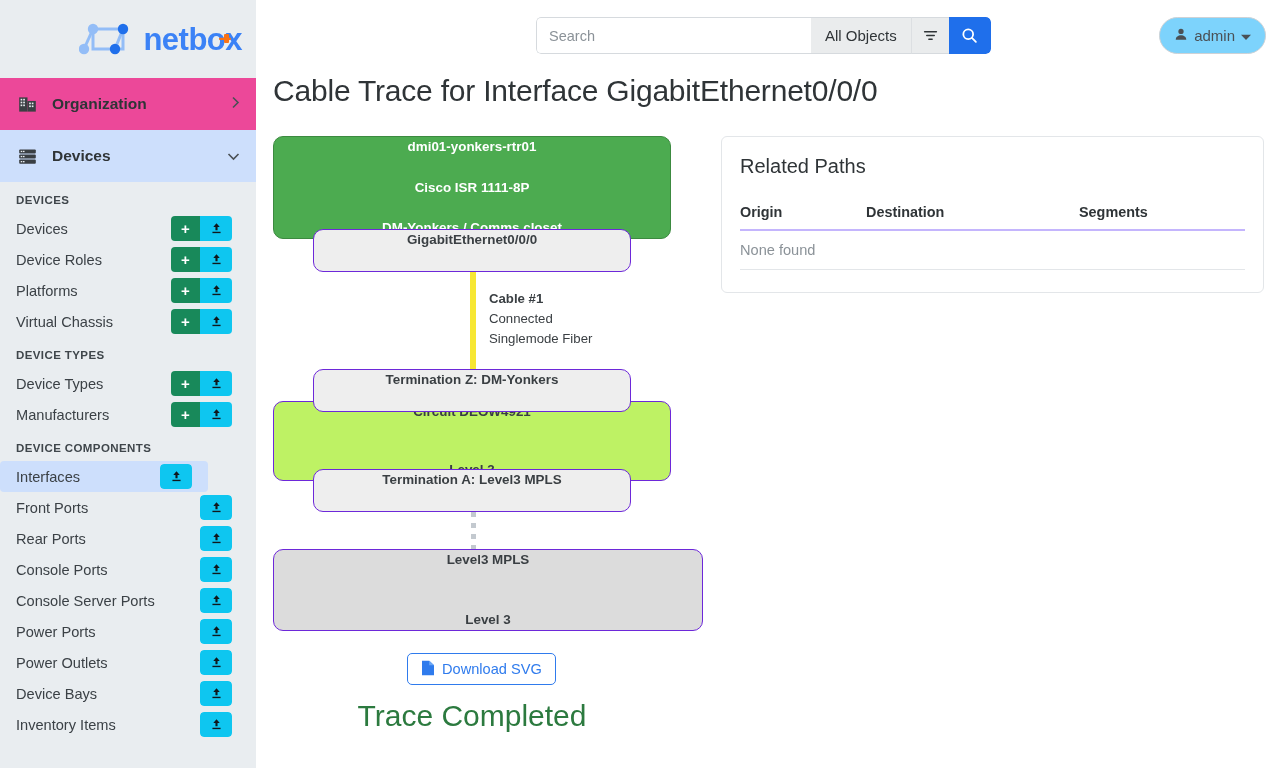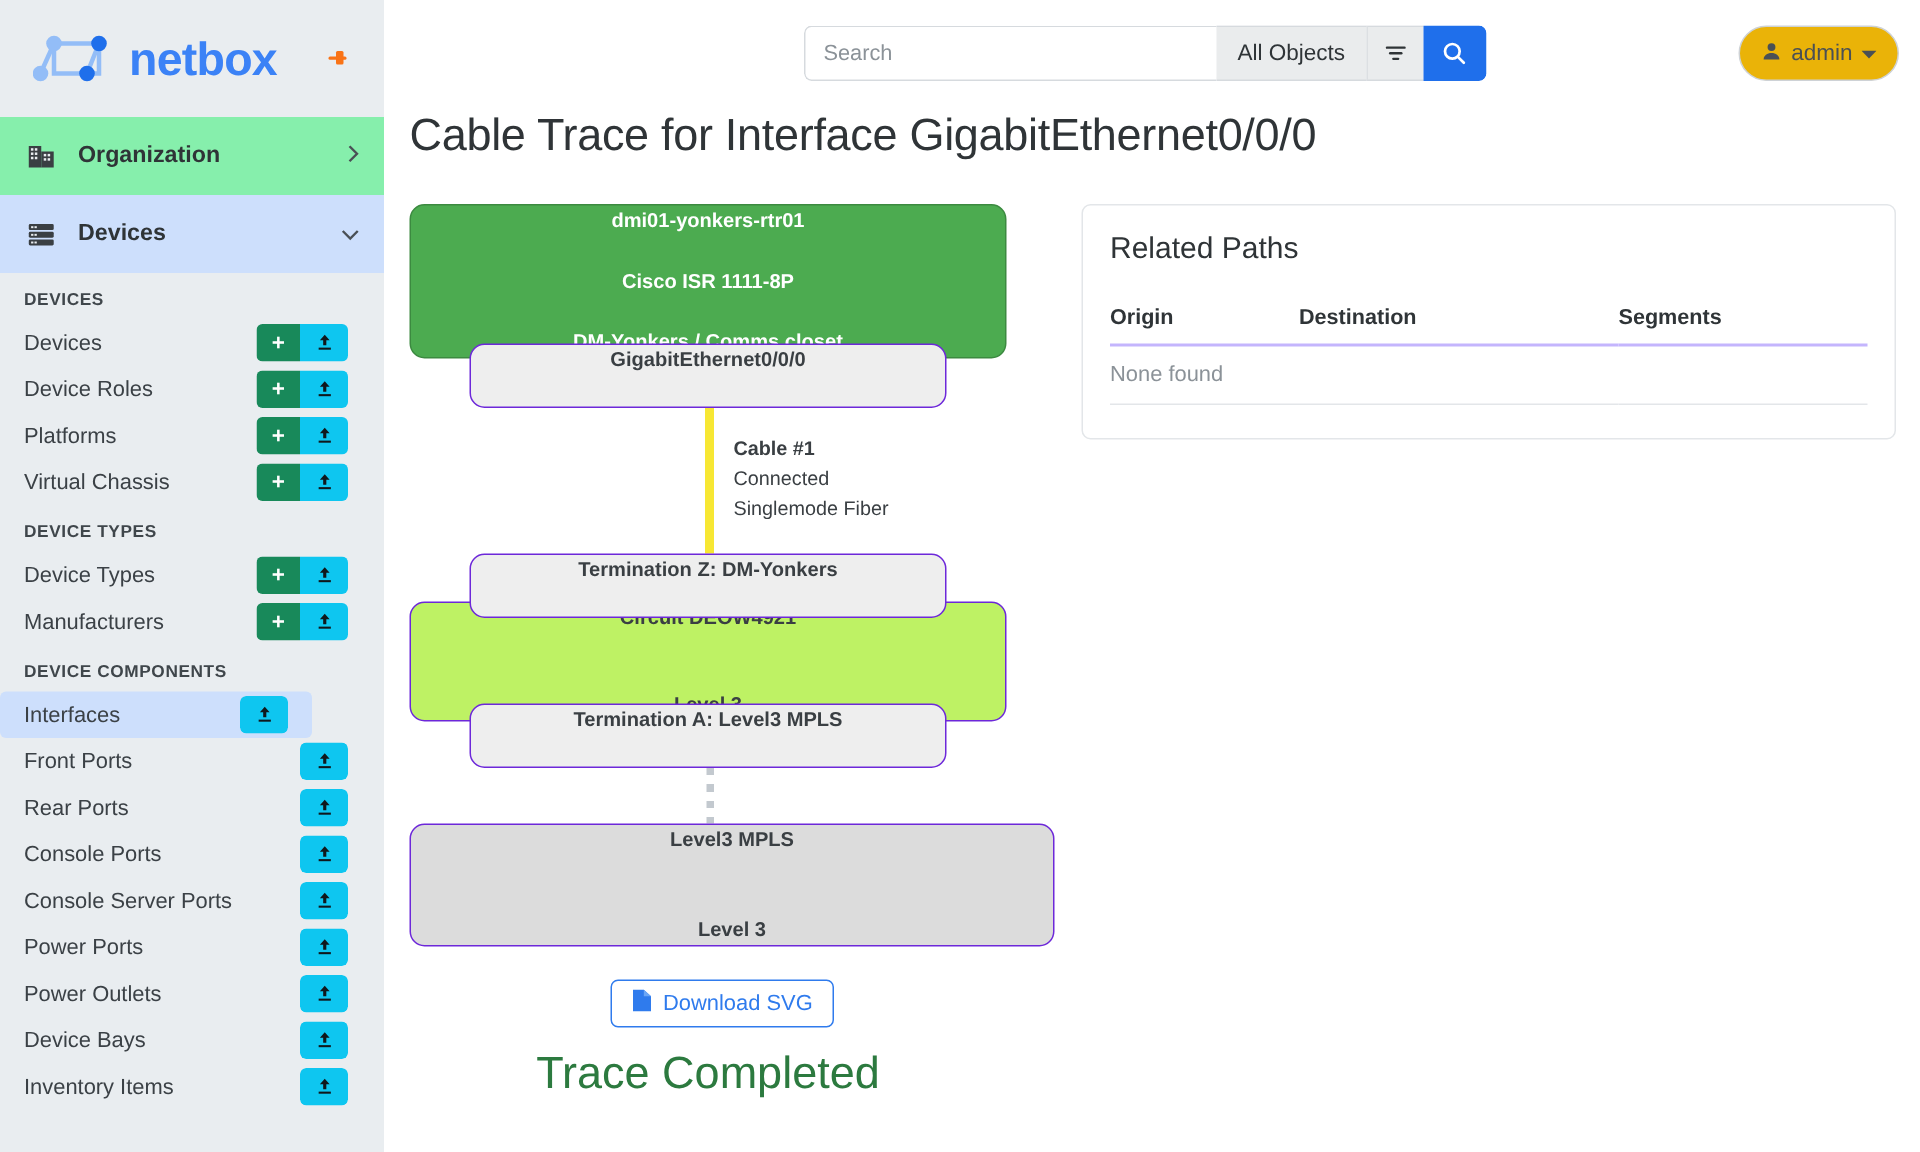--- a/index.html
+++ b/index.html
@@ -15,40 +15,41 @@
   
   #sidebar {
     position: absolute; left: 0; top: 0;
     width: 256px; height: 768px;
     background: #e9edf0;
     overflow: hidden;
   }
   .brand {
     height: 78px;
     display: flex; align-items: center;
-    padding: 0 14px 0 22px;
+    padding: 0 14px 0 35px;
     position: relative;
+    justify-content: flex-end;
   }
   .brand-logo { display: flex; align-items: center; gap: 6px; }
   .netbox-word {
     font-size: 31px; font-weight: 700; color: #3b82f6;
     letter-spacing: -0.5px; line-height: 1;
   }
   .pin-icon {
     position: absolute; right: 22px; top: 31px;
     color: #f97316;
   }
 
   .nav-group {
     display: flex; align-items: center;
     height: 52px; padding: 0 16px 0 16px;
     font-size: 15.5px; font-weight: 700; color: #2f3437;
     cursor: pointer; gap: 14px;
   }
-  .nav-group.collapsed { background: #86efac; }
+  .nav-group.collapsed { background: #ec4899; }
   .nav-group.active { background: #cddffc; }
   .nav-group .grp-label { flex: 1; }
   .nav-ico { width: 22px; display: flex; align-items: center; justify-content: center; color: #3a3f43; }
   .chev { color: #4a5055; font-size: 13px; }
 
   .sect-label {
     font-size: 11.5px; font-weight: 700; letter-spacing: 0.4px;
     color: #3f464b; padding: 12px 16px 7px 16px;
     text-transform: uppercase;
   }
@@ -114,21 +115,21 @@
     width: 42px; background: #1f6feb;
     display: flex; align-items: center; justify-content: center;
     cursor: pointer; border-radius: 0 5px 5px 0;
   }
   .user-menu {
     position: absolute; right: 14px; top: 17px;
     height: 37px; min-width: 103px;
     border: 1px solid #ced2d6; border-radius: 20px;
     display: flex; align-items: center; justify-content: center; gap: 6px;
     font-size: 15px; color: #4a5055; cursor: pointer; padding: 0 14px;
-    background: #eab308;
+    background: #7dd3fc;
   }
 
   
   #main {
     position: absolute; left: 256px; top: 70px;
     width: 1024px; height: 698px;
     background: #fff; overflow: hidden;
   }
   .page-title {
     font-size: 30px; font-weight: 400; color: #2f3437;

